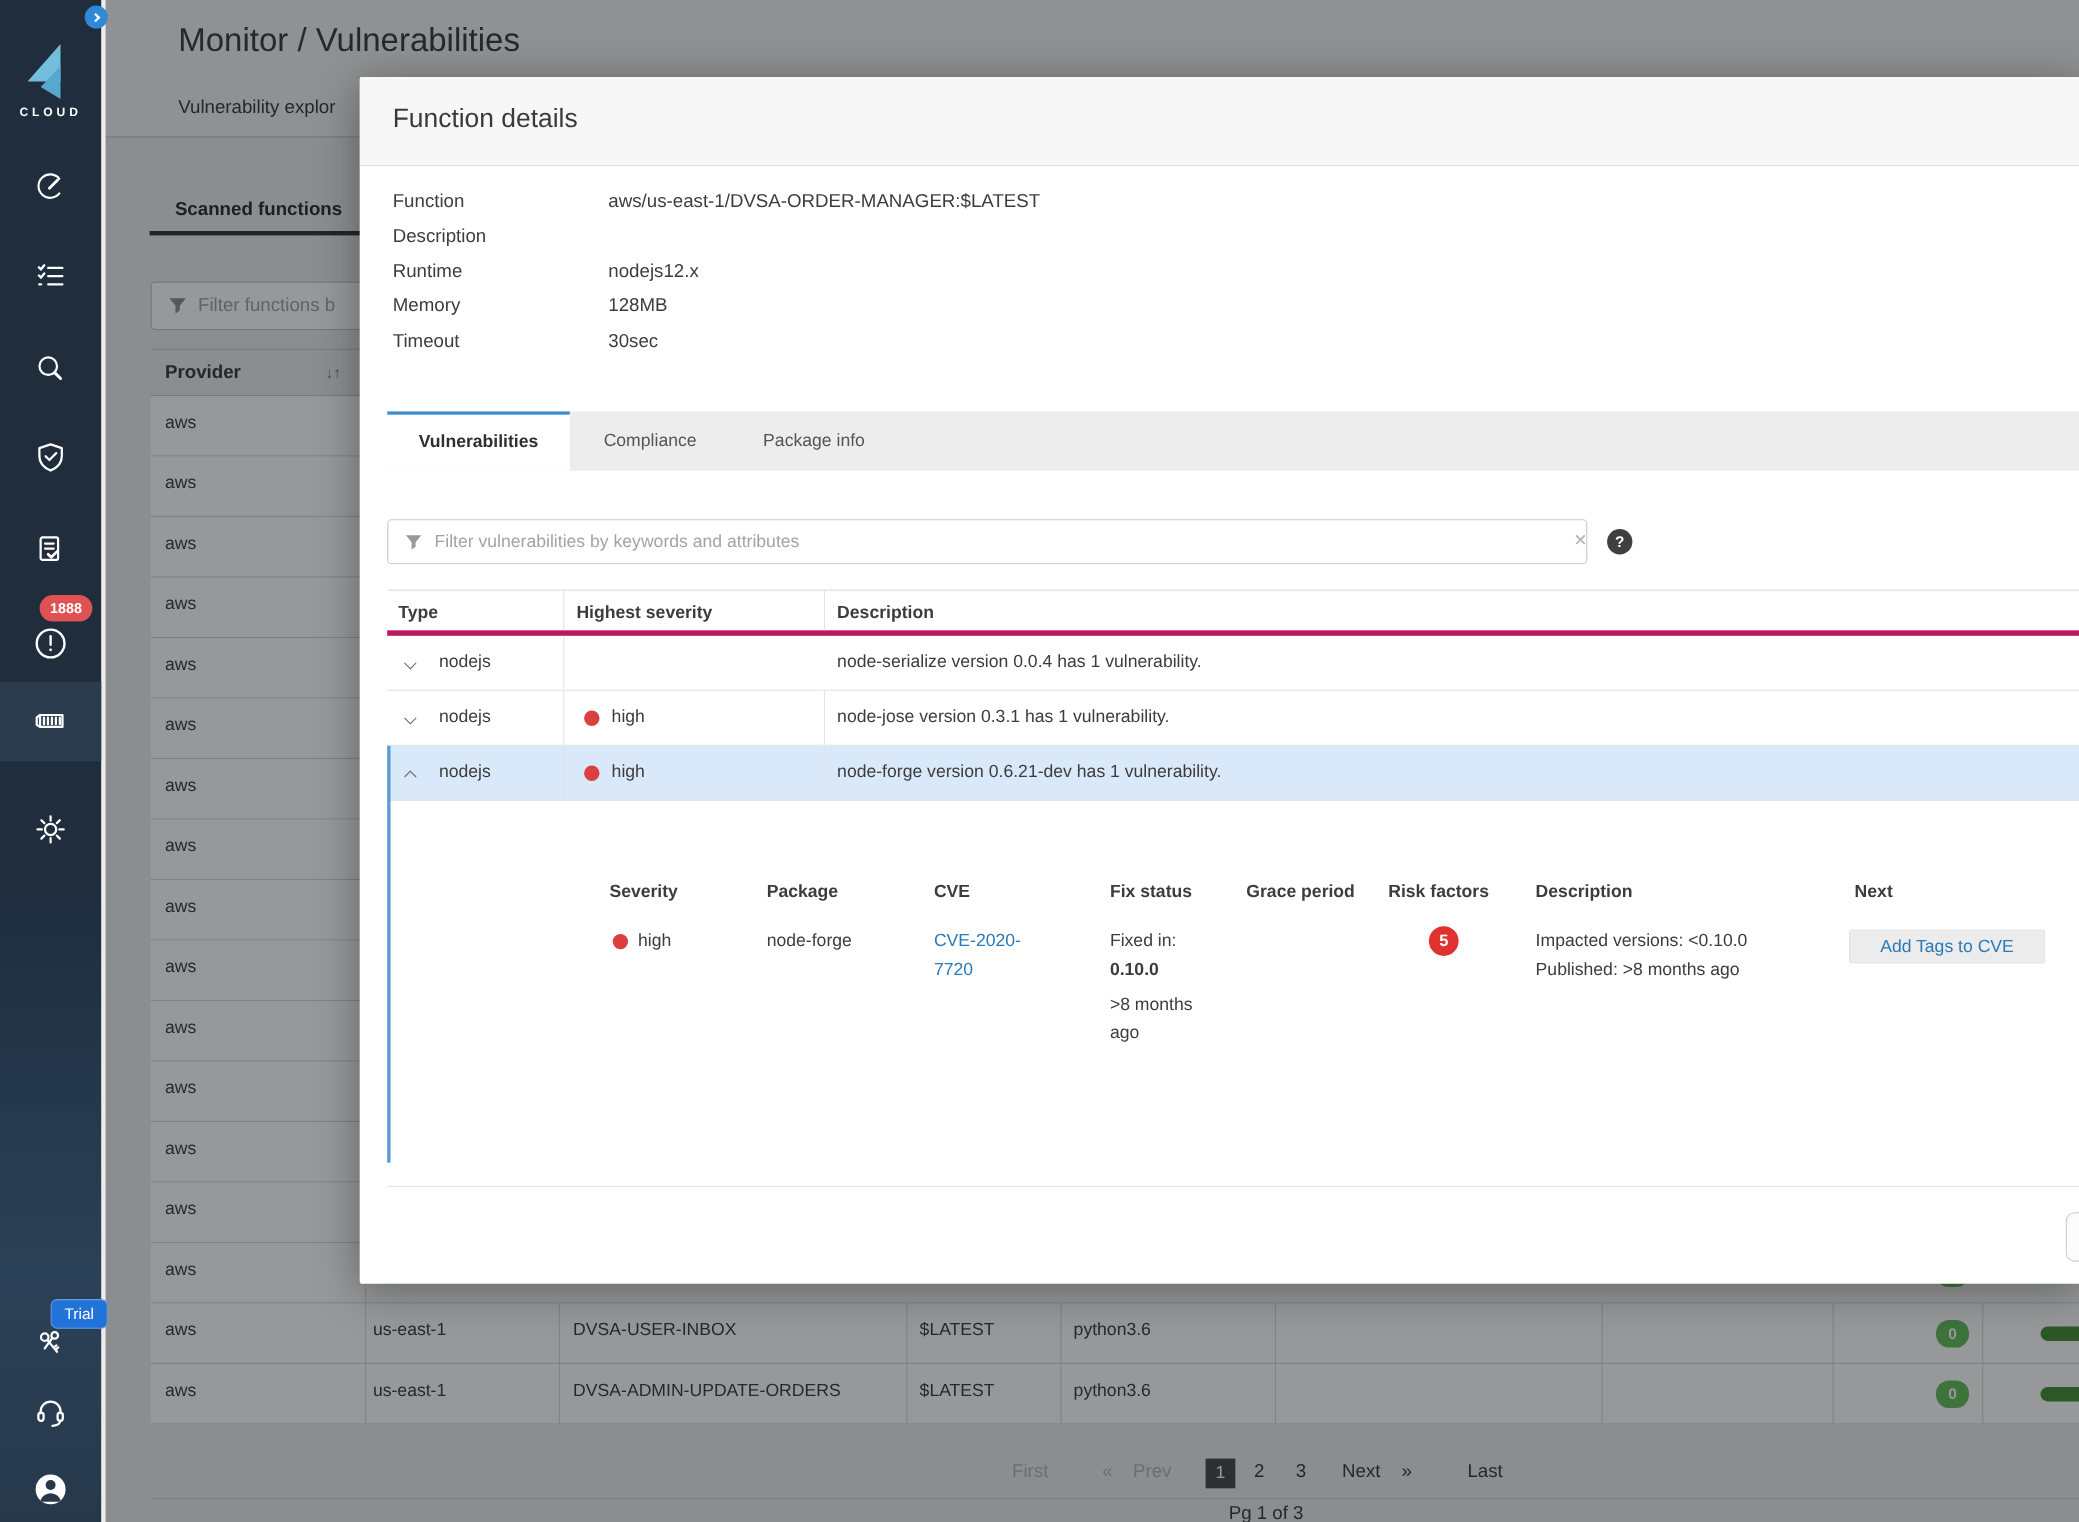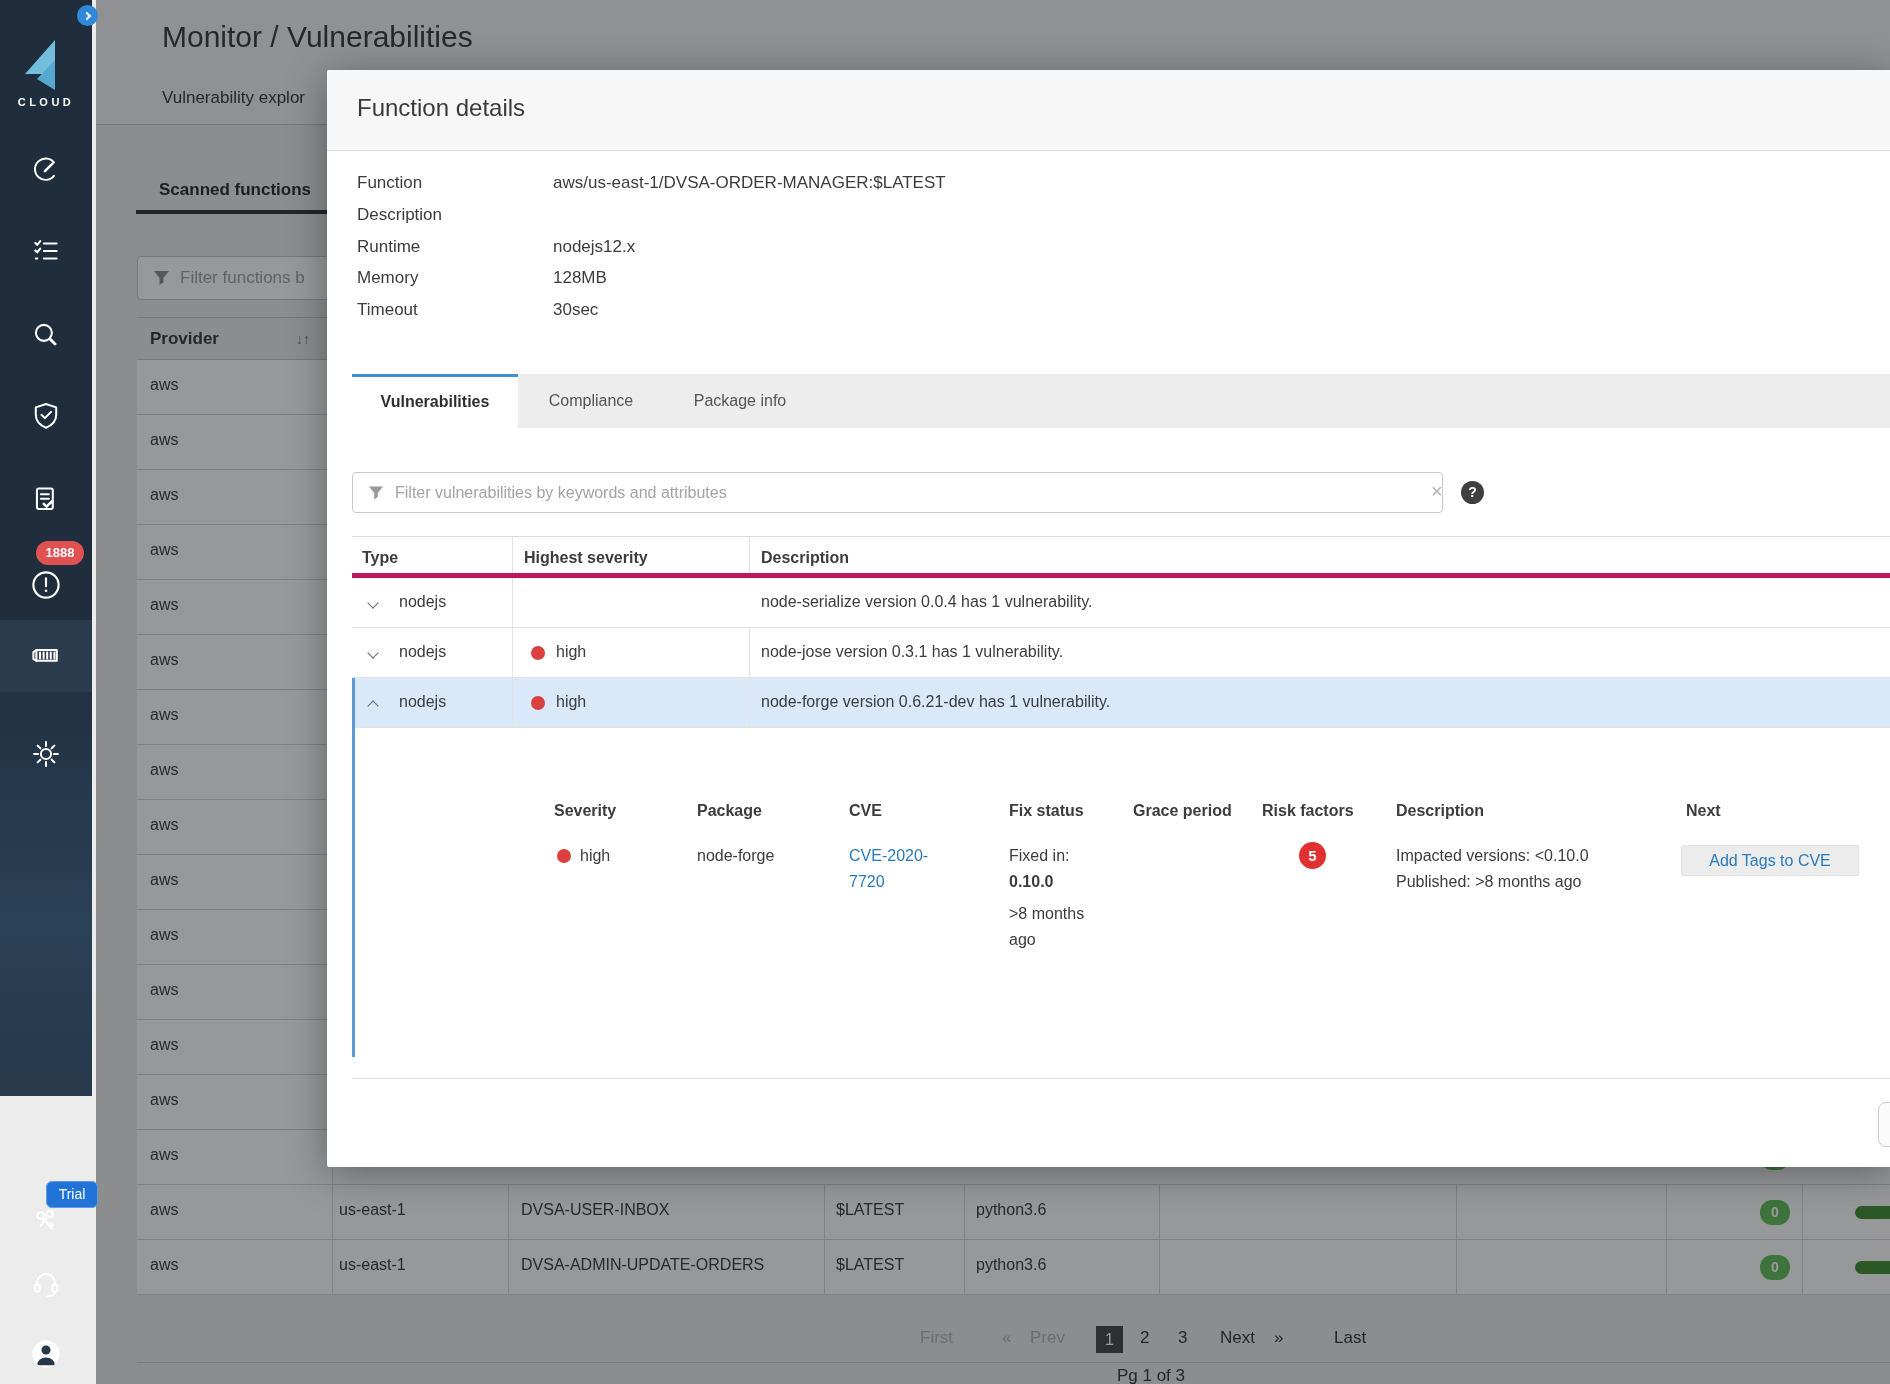--- a/index.html
+++ b/index.html
@@ -2,21 +2,21 @@
 <html><head>
 <meta charset="utf-8">
 <style>
   * { margin:0; padding:0; box-sizing:border-box; }
   html,body { width:1890px; height:1384px; overflow:hidden; background:#ececec;
               font-family:"Liberation Sans", sans-serif; color:#3c3c3c; }
   .screen { position:relative; width:1890px; height:1384px; overflow:hidden; }
   .abs { position:absolute; }
 
   
-  .sidebar { position:absolute; left:0; top:0; width:92px; height:1096px; z-index:20;
+  .sidebar { position:absolute; left:0; top:0; width:92px; height:1384px; z-index:20;
              background:linear-gradient(180deg,#1f2d3d 0%,#1f2d3d 58%,#2b4157 84%,#27384a 100%); }
   .side-item { position:absolute; left:0; width:92px; height:64px; display:flex;
                align-items:center; justify-content:center; cursor:pointer; }
   .side-item.sel { background:#2b3c4f; }
   .expand-btn { position:absolute; left:77px; top:5px; width:21px; height:21px; border-radius:50%;
                 background:#2f88d8; display:flex; align-items:center; justify-content:center; cursor:pointer; }
   .chev { display:inline-block; width:6px; height:6px; border-right:2px solid #fff; border-bottom:2px solid #fff; }
   .chev.right { transform:rotate(-45deg); margin-left:-2px; }
   .logo-text { position:absolute; left:0; top:96px; width:92px; text-align:center; color:#fff;
                font-size:11px; font-weight:bold; letter-spacing:3.5px; }

